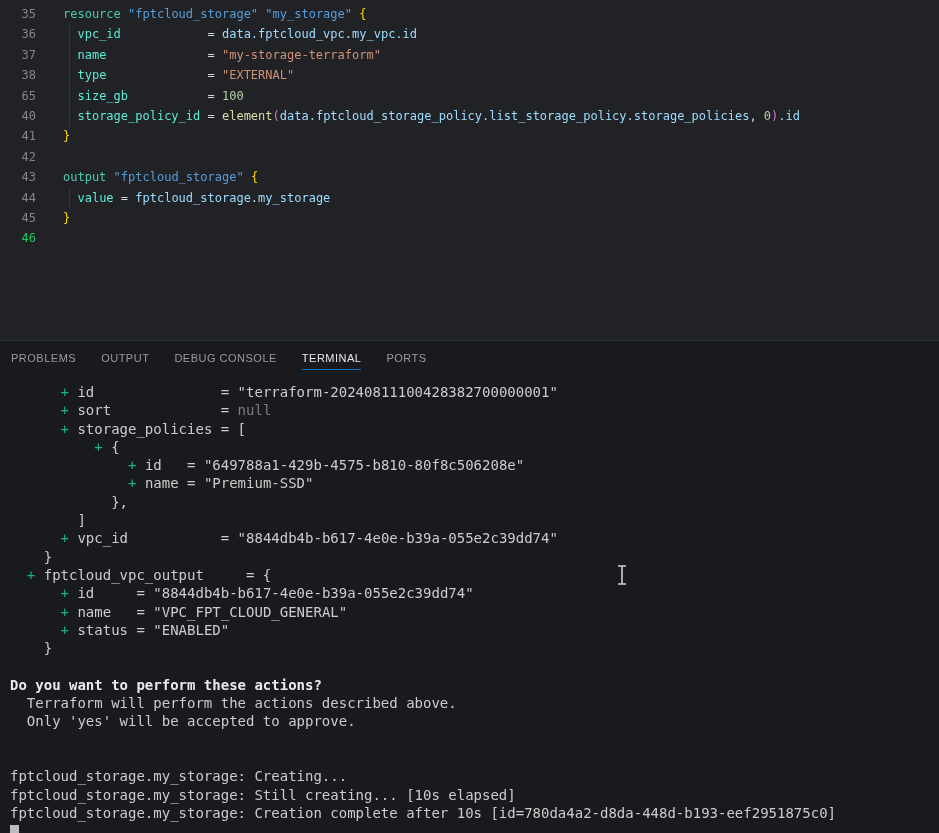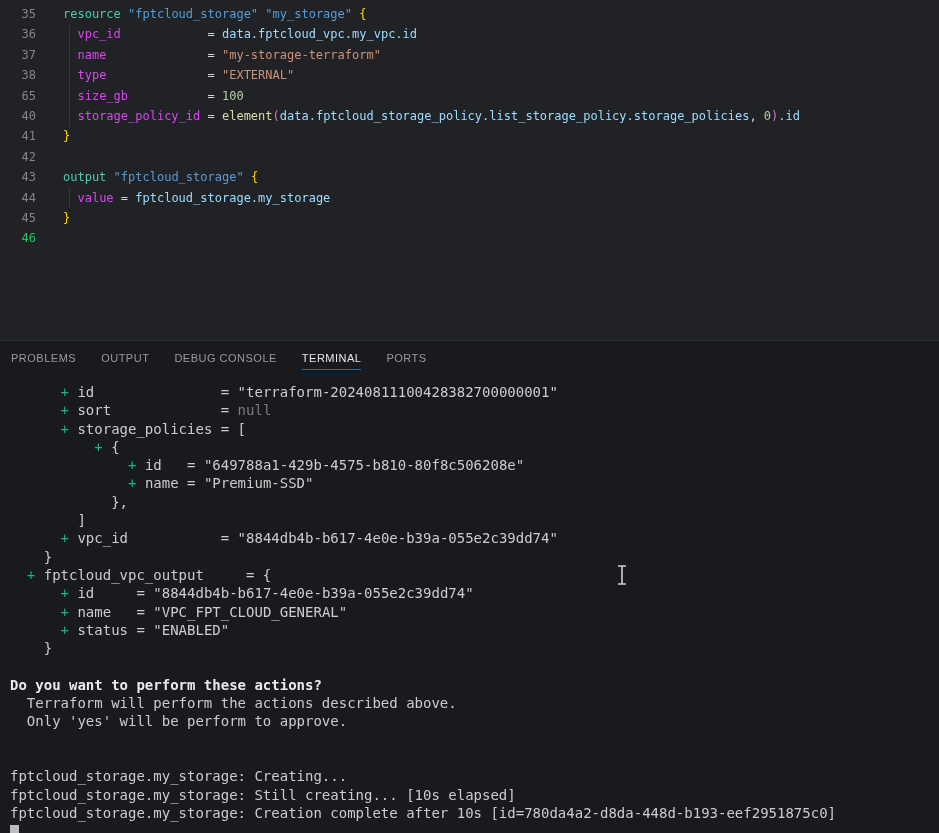--- a/index.html
+++ b/index.html
@@ -10,21 +10,21 @@
   }
   
   .editor{position:absolute;left:0;top:0;width:939px;height:326px;background:#212226;}
   .eline{display:flex;height:20.4px;line-height:20.4px;font-size:12px;white-space:pre;}
   #editor-lines{padding-top:4px;}
   .ln{display:inline-block;width:36px;text-align:right;color:#858585;flex:0 0 36px;}
   .ln.active{color:#22c55e;}
   .ecode{margin-left:27px;}
   .tk-kw{color:#4EC9B0;}
   .tk-type{color:#569CD6;}
-  .tk-prop{color:#d946ef;}
+  .tk-prop{color:#5eead4;}
   .tk-op{color:#D4D4D4;}
   .tk-str{color:#CE9178;}
   .tk-num{color:#B5CEA8;}
   .tk-fn{color:#DCDCAA;}
   .tk-br1{color:#FFD700;}
   .tk-br2{color:#DA70D6;}
   .tk-ref{color:#9CDCFE;}
   .indent-guide{position:absolute;width:1px;background:#33363d;}
   .guide1{left:69px;top:25px;height:102px;}
   .guide2{left:69px;top:188px;height:20px;}
@@ -90,21 +90,21 @@
         <div class="tline"><span class="tm-p">      </span><span class="tm-g">+</span><span class="tm-p"> vpc_id           = "8844db4b-b617-4e0e-b39a-055e2c39dd74"</span></div>
         <div class="tline"><span class="tm-p">    }</span></div>
         <div class="tline"><span class="tm-p">  </span><span class="tm-g">+</span><span class="tm-p"> fptcloud_vpc_output     = {</span></div>
         <div class="tline"><span class="tm-p">      </span><span class="tm-g">+</span><span class="tm-p"> id     = "8844db4b-b617-4e0e-b39a-055e2c39dd74"</span></div>
         <div class="tline"><span class="tm-p">      </span><span class="tm-g">+</span><span class="tm-p"> name   = "VPC_FPT_CLOUD_GENERAL"</span></div>
         <div class="tline"><span class="tm-p">      </span><span class="tm-g">+</span><span class="tm-p"> status = "ENABLED"</span></div>
         <div class="tline"><span class="tm-p">    }</span></div>
         <div class="tline"></div>
         <div class="tline"><span class="tm-b">Do you want to perform these actions?</span></div>
         <div class="tline"><span class="tm-p">  Terraform will perform the actions described above.</span></div>
-        <div class="tline"><span class="tm-p">  Only 'yes' will be perform to approve.</span></div>
+        <div class="tline"><span class="tm-p">  Only 'yes' will be accepted to approve.</span></div>
         <div class="tline"></div>
         <div class="tline"></div>
         <div class="tline"><span class="tm-p">fptcloud_storage.my_storage: Creating...</span></div>
         <div class="tline"><span class="tm-p">fptcloud_storage.my_storage: Still creating... [10s elapsed]</span></div>
         <div class="tline"><span class="tm-p">fptcloud_storage.my_storage: Creation complete after 10s [id=780da4a2-d8da-448d-b193-eef2951875c0]</span></div>
         <div class="tline"><span class="tm-cursor"></span></div>
       </div>
   </div>
 
   <div class="mouse-ibeam">

